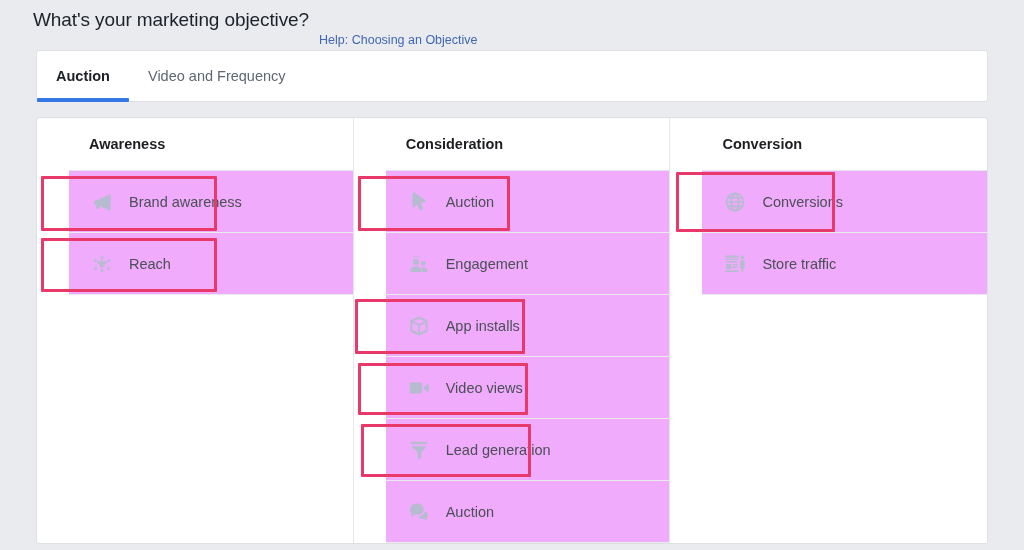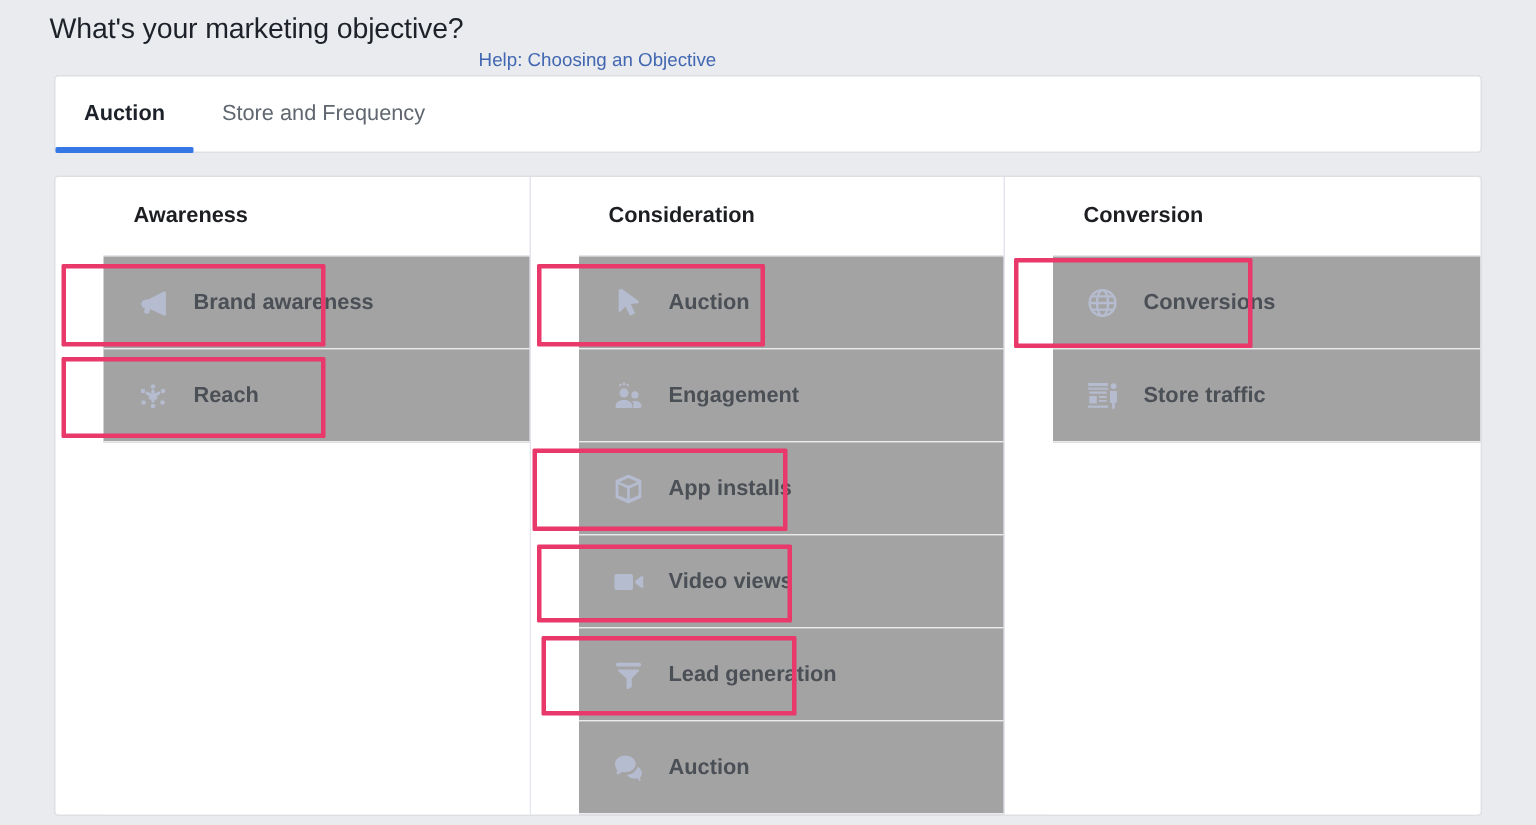--- a/index.html
+++ b/index.html
@@ -115,22 +115,21 @@
 
   .objective-row {
     position: relative;
     height: 62px;
     min-height: 62px;
     display: flex;
     align-items: center;
     padding-left: 20px;
     border-bottom: 1px solid #e9ebee;
     cursor: pointer;
-    background: #a3a3a3;
-    font-weight: bold;
+    background: #f0abfc;
   }
 
   .obj-icon {
     width: 26px;
     height: 26px;
     min-width: 26px;
     margin-right: 14px;
     display: flex;
     align-items: center;
     justify-content: center;
@@ -163,21 +162,21 @@
 <div class="page-header">
   <h1 class="page-title">What's your marketing objective?</h1>
   <a class="help-link" href="#">Help: Choosing an Objective</a>
 </div>
 
 <div class="tab-card" id="tab-bar">
     <div class="tab active">
       <span>Auction</span>
     </div>
     <div class="tab">
-      <span>Store and Frequency</span>
+      <span>Video and Frequency</span>
     </div>
   </div>
 
 <div class="objectives-card" id="objectives-card">
     <div class="column">
       <div class="column-header">Awareness</div>
       <div class="objective-row">
         <span class="obj-icon">
           <svg width="24" height="24" viewBox="0 0 24 24" fill="currentColor">
             <path d="M20.2 4.4c-.3-.2-.7-.2-1 0L9.6 9.3 6.4 10c-1.5.3-2.5 1.7-2.2 3.2.2 1.2 1.2 2.1 2.4 2.2l-.5 2.3c-.1.5.2 1 .7 1.1l1.6.3c.5.1 1-.2 1.1-.7l.5-2.4 9.2 4.4c.3.2.7.1 1-.1.3-.2.4-.5.4-.8V5.2c0-.3-.1-.6-.4-.8z"></path>

